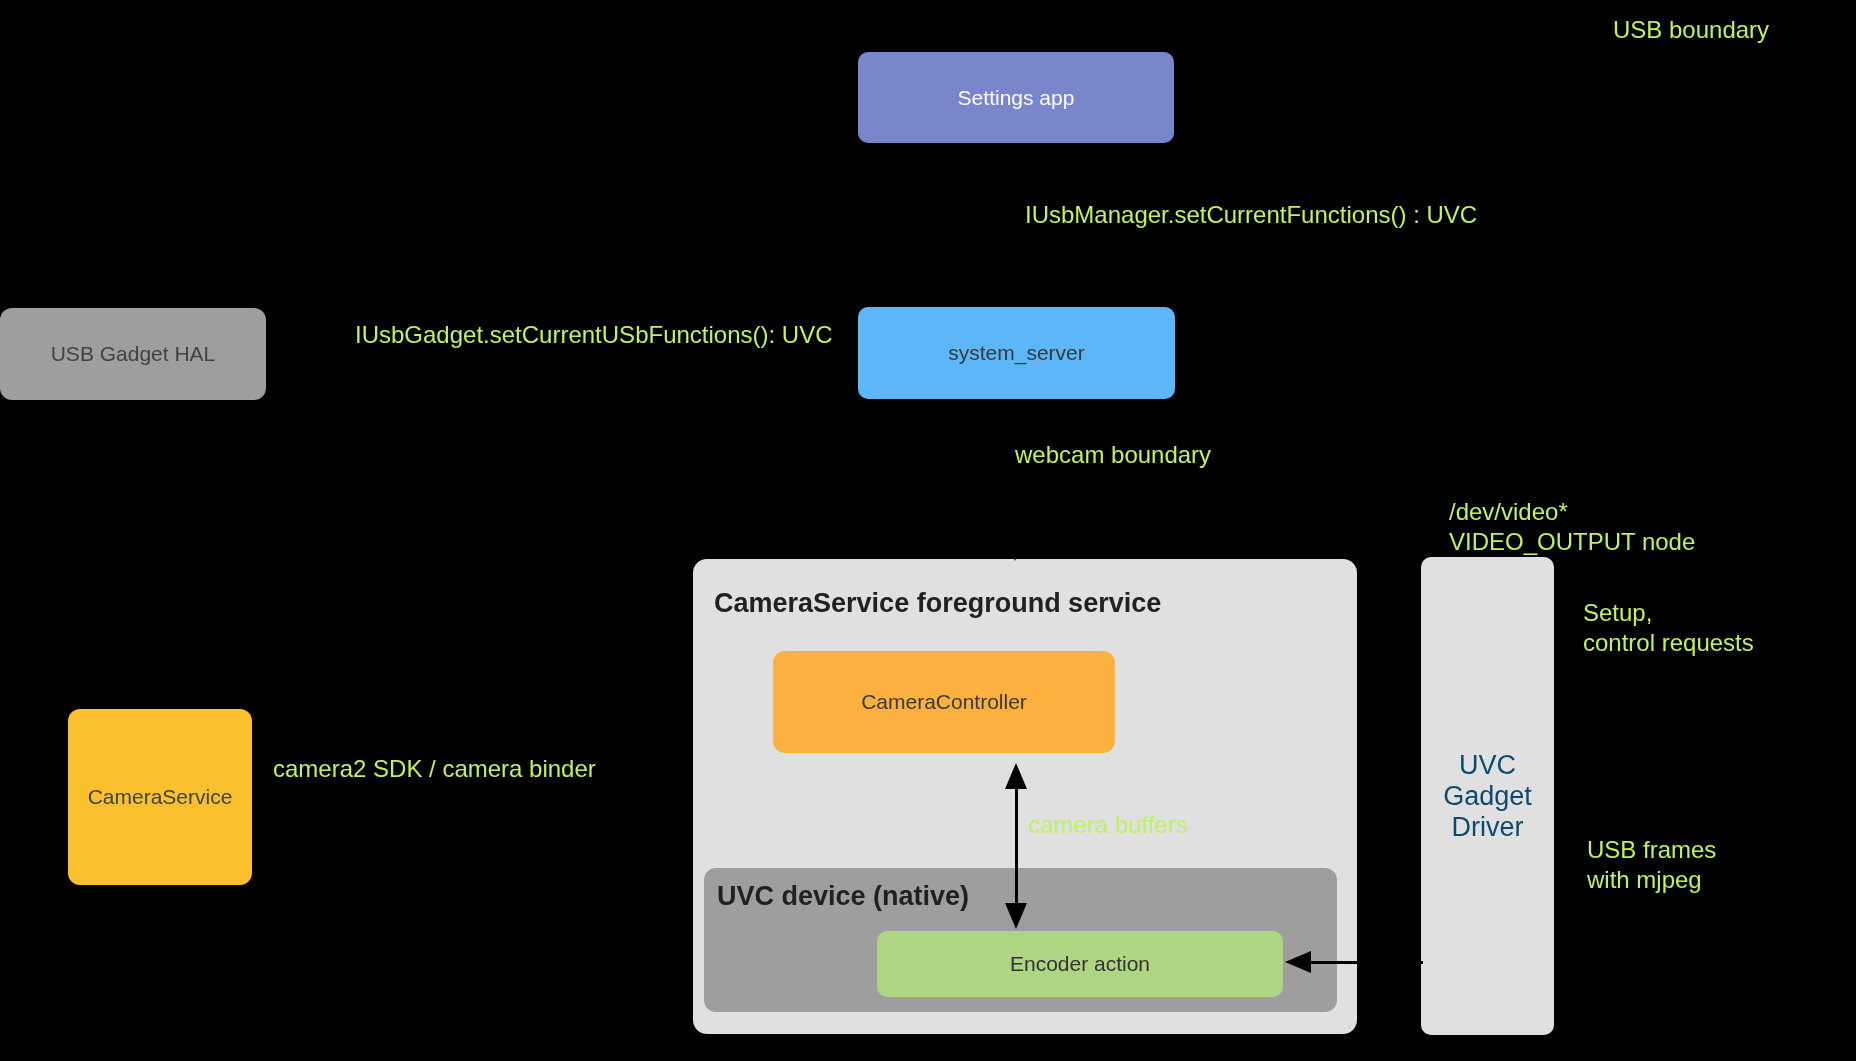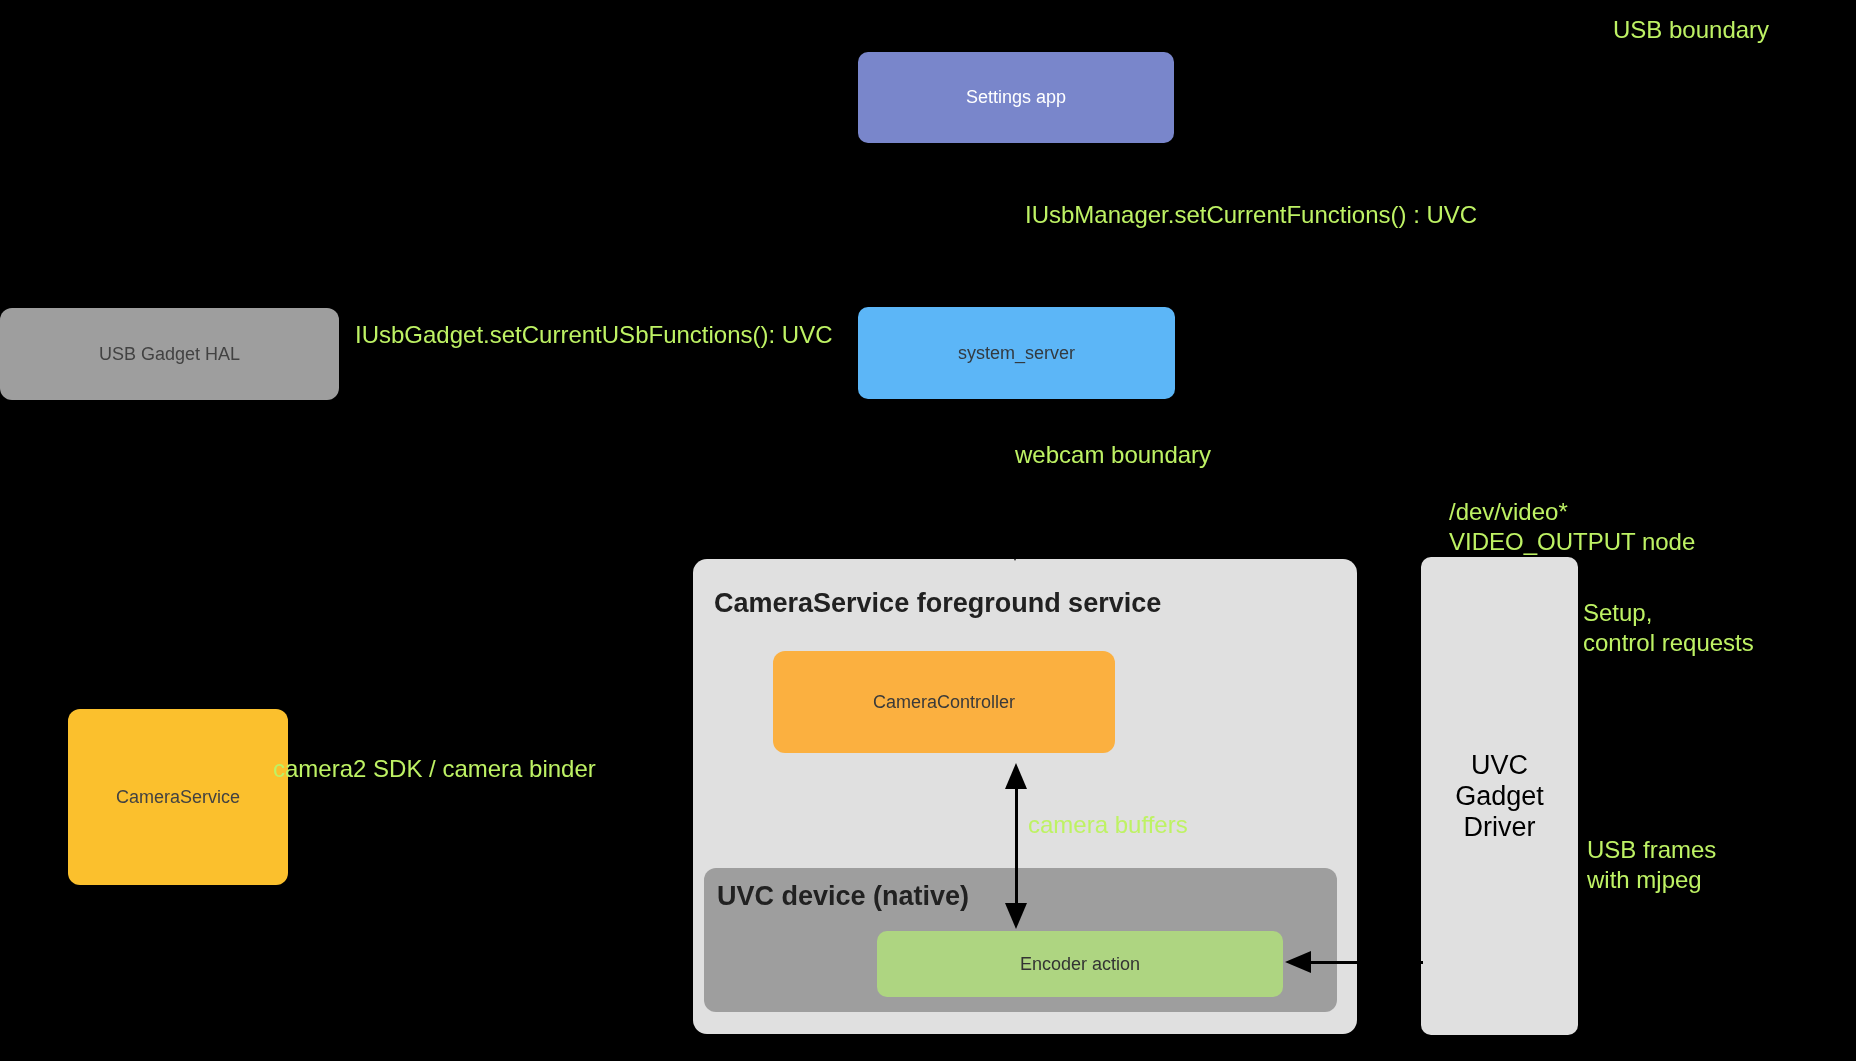--- a/index.html
+++ b/index.html
@@ -2,40 +2,40 @@
 <html><head>
 <meta charset="utf-8">
 <style>
   html,body{margin:0;padding:0;background:#000;}
   #canvas{
     position:relative;width:1856px;height:1061px;background:#000000;overflow:hidden;
     font-family:"Liberation Sans", sans-serif;
   }
   .node{
     position:absolute;display:flex;align-items:center;justify-content:center;
-    font-size:18px;color:#404040;text-align:center;box-sizing:border-box;
+    font-size:21px;color:#404040;text-align:center;box-sizing:border-box;
   }
   
   .settings-app   {left:858px;top:52px;width:316px;height:91px;background:#7986CB;border-radius:10px;color:#FFFFFF;}
   .system-server  {left:858px;top:307px;width:317px;height:92px;background:#5CB6F7;border-radius:10px;color:#333A40;}
-  .usb-gadget-hal {left:0px;top:308px;width:339px;height:92px;background:#9E9E9E;border-radius:12px;color:#424242;}
-  .camera-service {left:68px;top:709px;width:220px;height:176px;background:#FBC02D;border-radius:12px;color:#424242;}
+  .usb-gadget-hal {left:0px;top:308px;width:266px;height:92px;background:#9E9E9E;border-radius:12px;color:#424242;}
+  .camera-service {left:68px;top:709px;width:184px;height:176px;background:#FBC02D;border-radius:12px;color:#424242;}
   .camera-controller{left:773px;top:651px;width:342px;height:102px;background:#FBB040;border-radius:12px;color:#3A3A3A;}
   .encoder        {left:877px;top:931px;width:406px;height:66px;background:#AED581;border-radius:10px;color:#333333;}
   
   .daw-container  {position:absolute;left:693px;top:559px;width:664px;height:475px;background:#E0E0E0;border-radius:14px;}
   .uvc-device     {position:absolute;left:704px;top:868px;width:633px;height:144px;background:#9E9E9E;border-radius:12px;}
   .container-title{position:absolute;font-size:27px;font-weight:bold;color:#212121;white-space:nowrap;}
   .daw-title      {left:714px;top:588px;}
   .uvc-device-title{left:717px;top:881px;}
   
   .uvc-driver{
-    position:absolute;left:1421px;top:557px;width:157px;height:478px;background:#E0E0E0;border-radius:10px;
+    position:absolute;left:1421px;top:557px;width:133px;height:478px;background:#E0E0E0;border-radius:10px;
     display:flex;flex-direction:column;align-items:center;justify-content:center;
-    font-size:27px;line-height:31px;color:#000000;text-align:center;
+    font-size:27px;line-height:31px;color:#0c4a6e;text-align:center;
   }
   
   .ann{position:absolute;font-size:24px;line-height:30px;color:#bef264;white-space:nowrap;}
   .ann-usb-boundary {left:1613px;top:15px;}
   .ann-iusbmanager  {left:1025px;top:200px;}
   .ann-iusbgadget   {left:355px;top:320px;}
   .ann-usb-state    {left:1015px;top:440px;}
   .ann-dev-video    {left:1449px;top:497px;}
   .ann-setup        {left:1583px;top:598px;}
   .ann-camera2      {left:273px;top:754px;}

